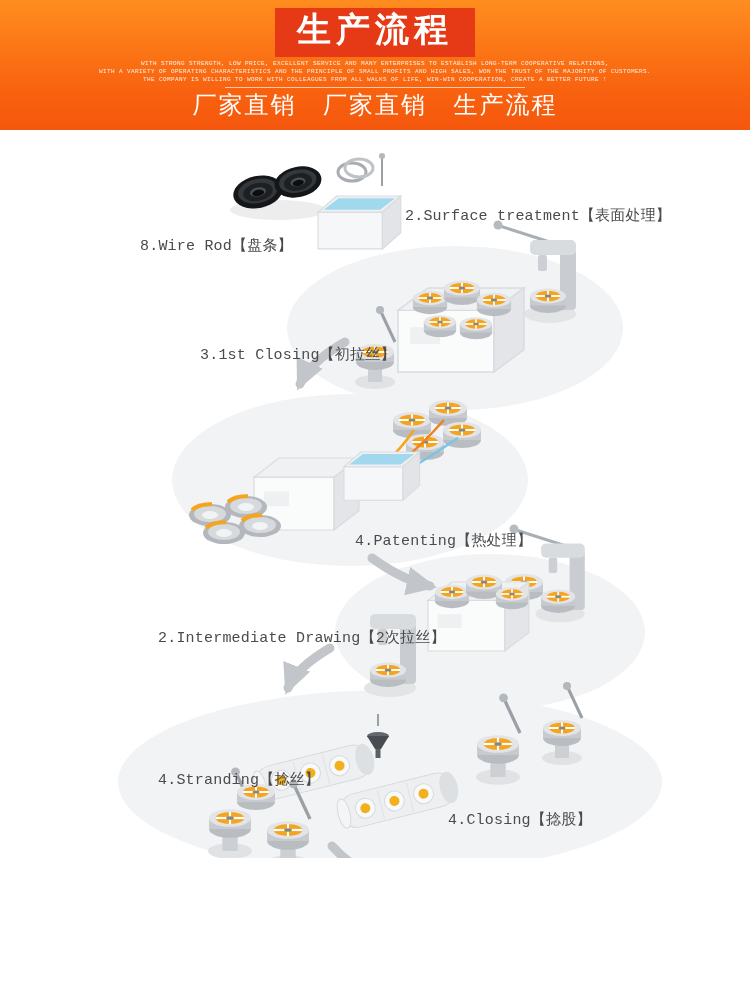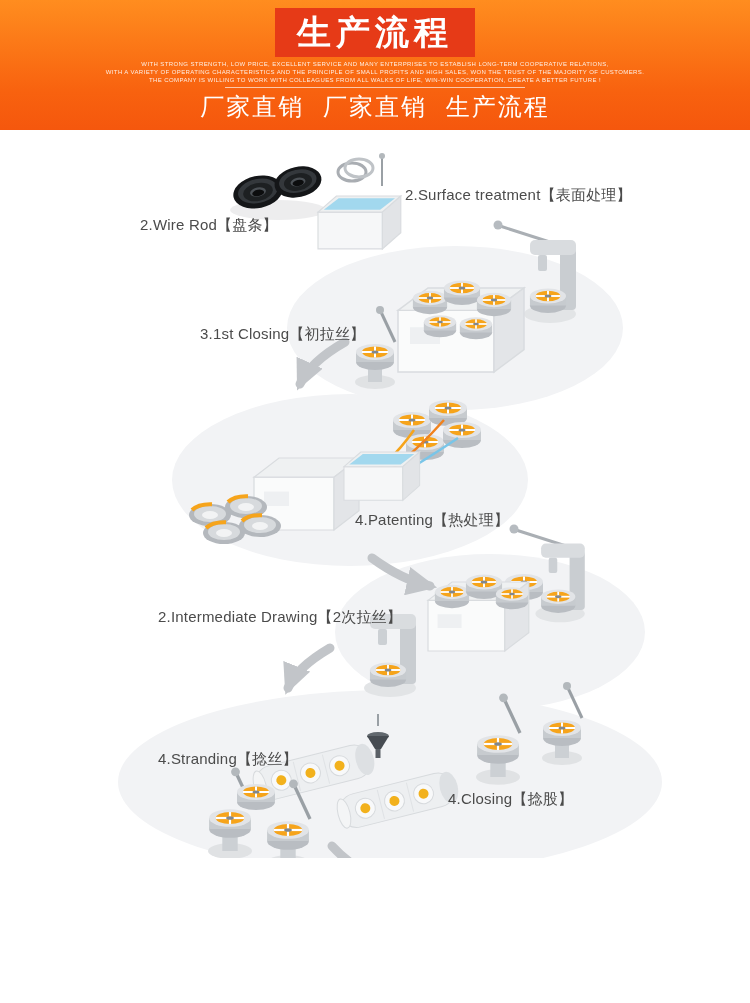--- a/index.html
+++ b/index.html
@@ -1,18 +1,18 @@
 <!DOCTYPE html>
 <html style="--header-orange-top: #ff8d1f; --header-orange-bottom: #f5570d; --badge-red: #e63a17; --accent-orange: #f6a41b; --water-blue: #a2d8ee;"><head>
 <meta charset="utf-8">
 <style>
   html,body{margin:0;padding:0;background:#fff;}
   .page{
     position:relative;width:750px;height:858px;overflow:hidden;background:#fff;
-    font-family:Liberation Sans, sans-serif;
+    font-family:Liberation Mono, monospace;
   }
   
   .header{
     position:absolute;top:0;left:0;width:750px;height:130px;
     background:linear-gradient(180deg,var(--header-orange-top,#ff8d1f) 0%,#f8620f 70%,var(--header-orange-bottom,#f5570d) 100%);
     text-align:center;color:#fff;
   }
   .title-badge{
     display:inline-block;margin-top:8px;padding:5px 22px;
     background:var(--badge-red,#e63a17);
@@ -22,21 +22,21 @@
     margin-top:3px;font-size:6px;line-height:8px;letter-spacing:.4px;
     color:rgba(255,255,255,.88);text-transform:uppercase;
   }
   .header-rule{width:300px;height:1px;margin:3px auto 4px;background:rgba(255,255,255,.65);}
   .slogans{font-size:24px;letter-spacing:2px;line-height:30px;color:#fff;}
   .slogans span{margin:0 5px;}
   
   .diagram{position:absolute;top:130px;left:0;width:750px;height:873px;}
   .diagram-art{position:absolute;top:0;left:0;}
   .step-label{
-    position:absolute;font-size:15px;color:#4b4b4b;white-space:nowrap;letter-spacing:.2px;
+    position:absolute;font-size:15px;color:#4b4b4b;white-space:nowrap;letter-spacing:.2px;margin-top:20px;
   }
   .final-label{
     position:absolute;left:350px;top:818px;width:80px;
     font-size:13px;color:#333;
   }
 </style>
 </head>
 <body>
 
 <div class="page">
@@ -232,21 +232,21 @@
         <line x1="-28" y1="0" x2="28" y2="0" stroke="#6d7277" stroke-width="2"></line>
         <line x1="-28" y1="8" x2="28" y2="8" stroke="#4d5157" stroke-width="2"></line>
         <ellipse cx="0" cy="-22" rx="36" ry="12" fill="#b8490c"></ellipse>
         <ellipse cx="0" cy="-25" rx="36" ry="12" fill="#ed6a1d"></ellipse>
         <ellipse cx="0" cy="-24" rx="28" ry="9.5" fill="#73787e"></ellipse>
         <ellipse cx="0" cy="-24" rx="20" ry="7" fill="#878c92"></ellipse>
         <circle cx="0" cy="-25" r="5" fill="#e06018"></circle>
       </g>
     </svg>
 
-    <div class="step-label" style="left:140px;top:86px">2.Wire Rod【盘条】</div>
+    <div class="step-label" style="left:140px;top:86px">8.Wire Rod【盘条】</div>
     <div class="step-label" style="left:405px;top:56px">2.Surface treatment【表面处理】</div>
     <div class="step-label" style="left:200px;top:195px">3.1st Closing【初拉丝】</div>
     <div class="step-label" style="left:355px;top:381px">4.Patenting【热处理】</div>
     <div class="step-label" style="left:158px;top:478px">2.Intermediate Drawing【2次拉丝】</div>
     <div class="step-label" style="left:158px;top:620px">4.Stranding【捻丝】</div>
     <div class="step-label" style="left:448px;top:660px">4.Closing【捻股】</div>
     <div class="final-label">钢丝绳</div>
   </div>
 </div>
 

